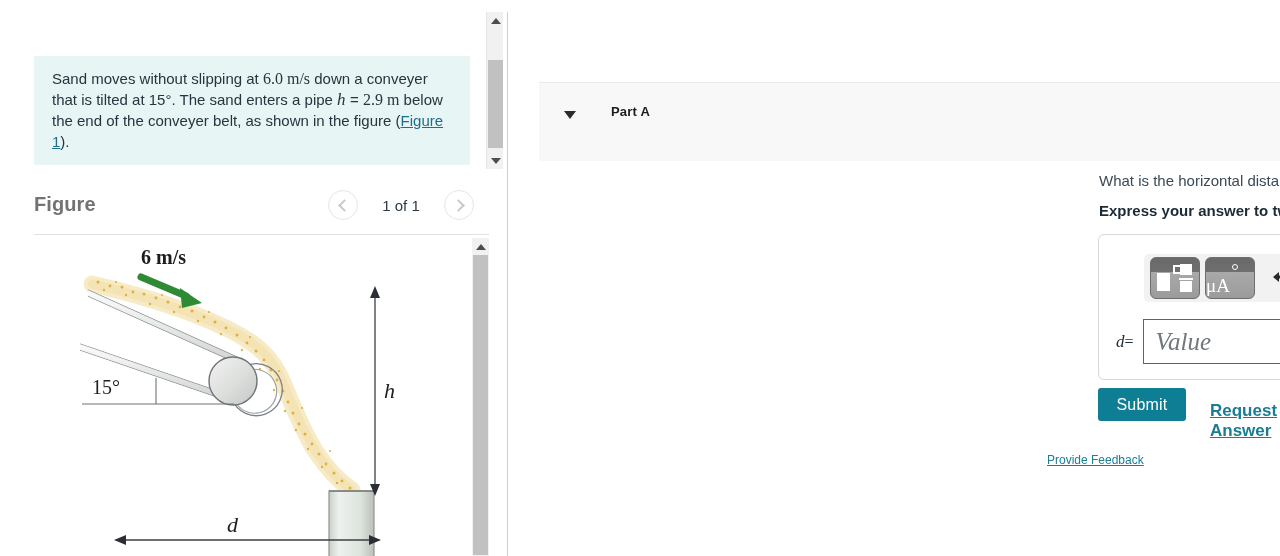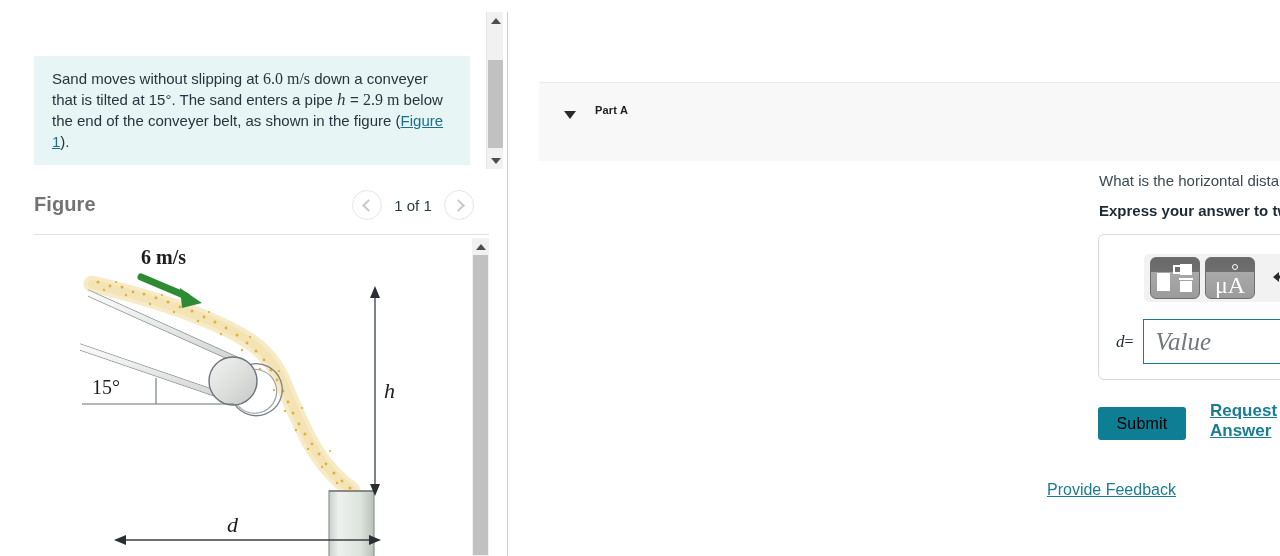--- a/index.html
+++ b/index.html
@@ -133,21 +133,21 @@
     font-weight: bold;
     color: #737373;
     letter-spacing: 0.1px;
   }
   .fig-nav {
     position: absolute;
     right: 16px;
     top: 0px;
     display: flex;
     align-items: center;
-    gap: 9px;
+    gap: 21px;
   }
   .nav-circle {
     width: 28px;
     height: 28px;
     border-radius: 50%;
     border: 1px solid #e6e6e6;
     background: #ffffff;
     display: flex;
     align-items: center;
     justify-content: center;
@@ -226,23 +226,23 @@
     left: 25px;
     top: 28px;
     width: 0; height: 0;
     border-left: 6px solid transparent;
     border-right: 6px solid transparent;
     border-top: 8px solid #2b2b2b;
     cursor: pointer;
   }
   .part-label {
     position: absolute;
-    left: 56px;
+    left: 72px;
     top: 21px;
-    font-size: 11px;
+    font-size: 13px;
     font-weight: bold;
     color: #1d1d1d;
     letter-spacing: 0.2px;
   }
 
   .question-text {
     position: absolute;
     left: 591px;
     top: 158px;
     font-size: 15px;
@@ -315,24 +315,24 @@
     position: absolute; right: 7px; bottom: 6px;
     width: 12px; height: 11px; background: #ffffff;
   }
   .tpl-bar {
     position: absolute; right: 6px; top: 20px;
     width: 14px; height: 2px; background: #ffffff;
   }
   .unit-glyph {
     position: absolute;
     left: 0; right: 0; bottom: 3px;
-    text-align: center;
+    text-align: left;
     color: #ffffff;
     font-family: "Liberation Serif", serif;
-    font-size: 24px;
+    font-size: 19px;
     line-height: 19px;
   }
   .unit-ring {
     position: absolute;
     left: 50%; top: 6px;
     transform: translateX(-50%) translateX(5px);
     width: 6px; height: 6px;
     border: 1px solid #ffffff;
     border-radius: 50%;
     box-sizing: border-box;
@@ -375,47 +375,47 @@
     font-size: 25px;
     color: #70787d;
     cursor: text;
   }
   .ans-value { width: 180px; }
 
   
   .submit-btn {
     position: absolute;
     left: 590px;
-    top: 395px;
+    top: 376px;
     width: 88px;
     height: 33px;
     background: #0d7e93;
-    color: #000000;
+    color: #ffffff;
     border: none;
     border-radius: 3px;
     font-size: 16px;
     font-family: "Liberation Sans", sans-serif;
     cursor: pointer;
     letter-spacing: 0.2px;
   }
   .request-answer {
     position: absolute;
     left: 702px;
     top: 389px;
     font-size: 17px;
     font-weight: bold;
     color: #1a7d94;
     text-decoration: underline;
     cursor: pointer;
   }
   .provide-feedback {
     position: absolute;
     left: 539px;
-    top: 469px;
-    font-size: 16px;
+    top: 441px;
+    font-size: 12px;
     color: #1a7d94;
     text-decoration: underline;
     cursor: pointer;
   }
 </style>
 </head>
 <body>
 
 <div class="page">
 

